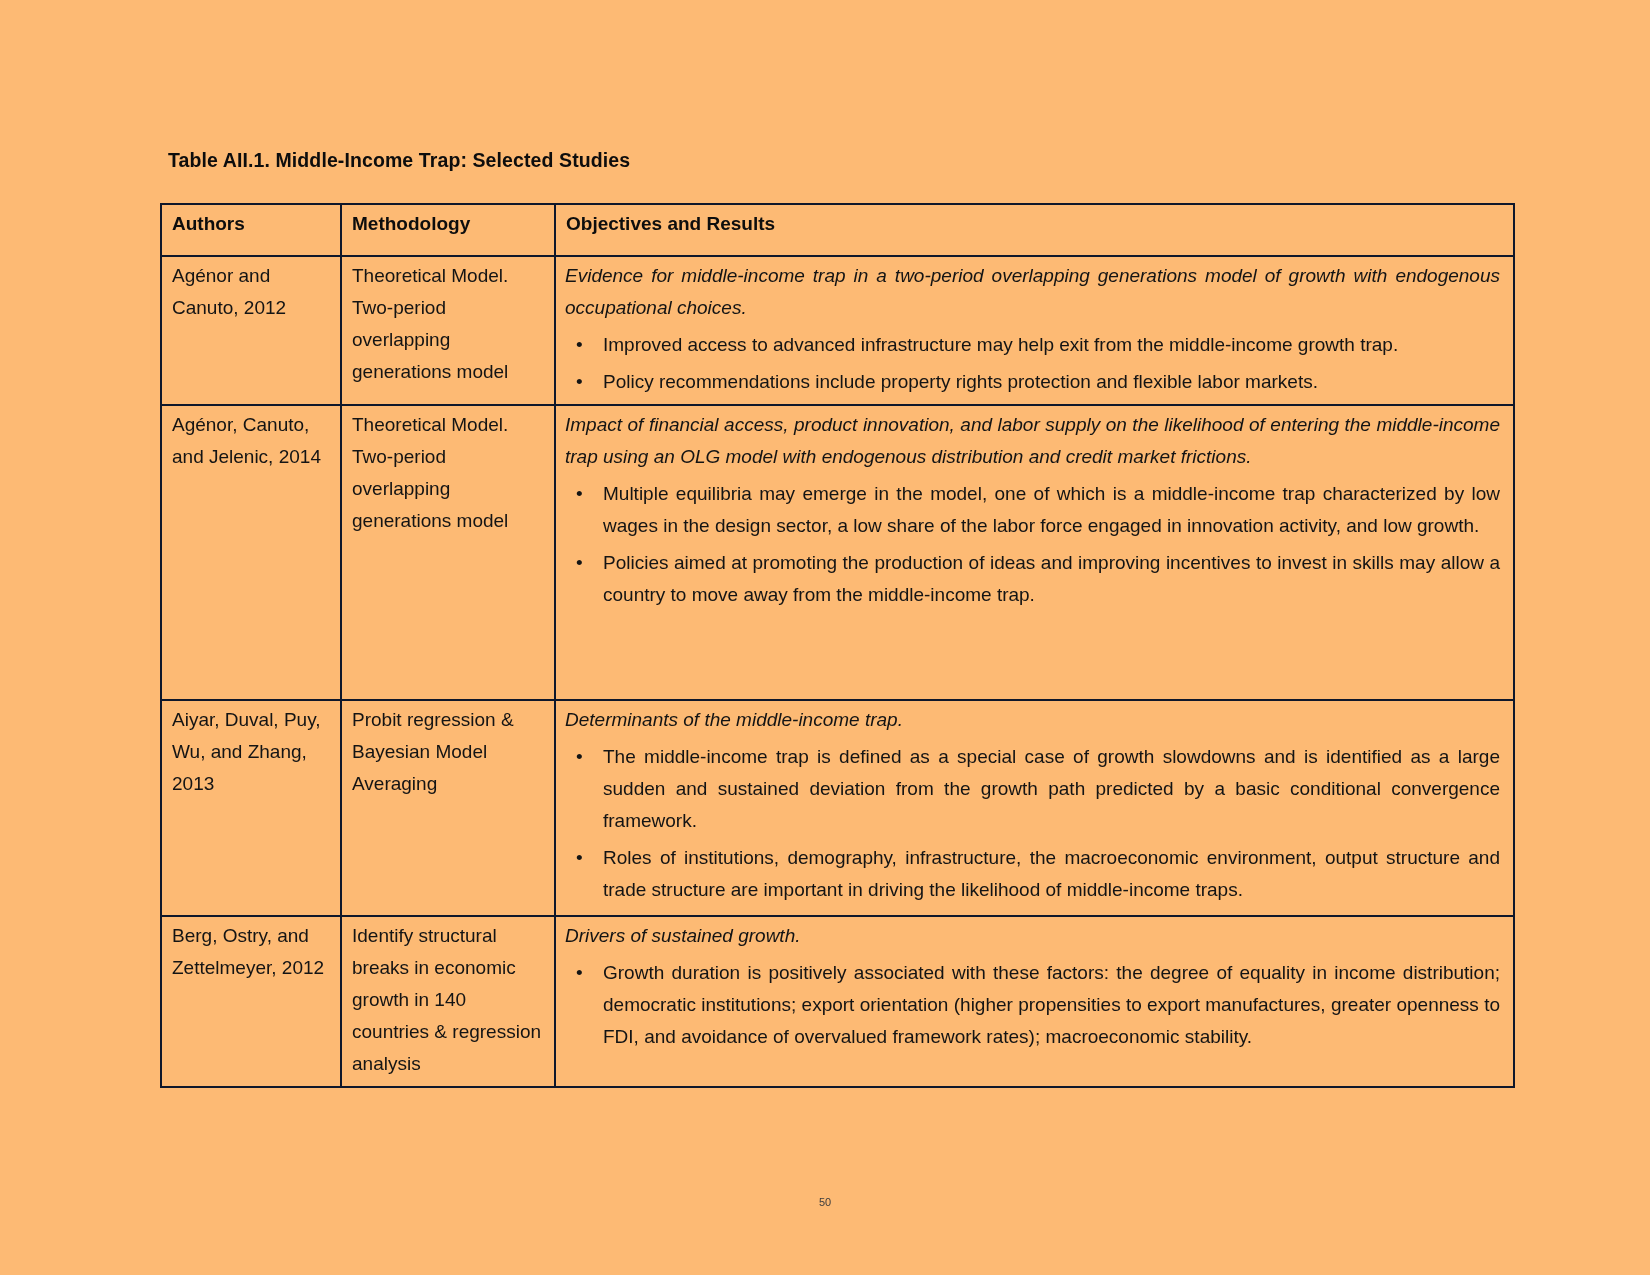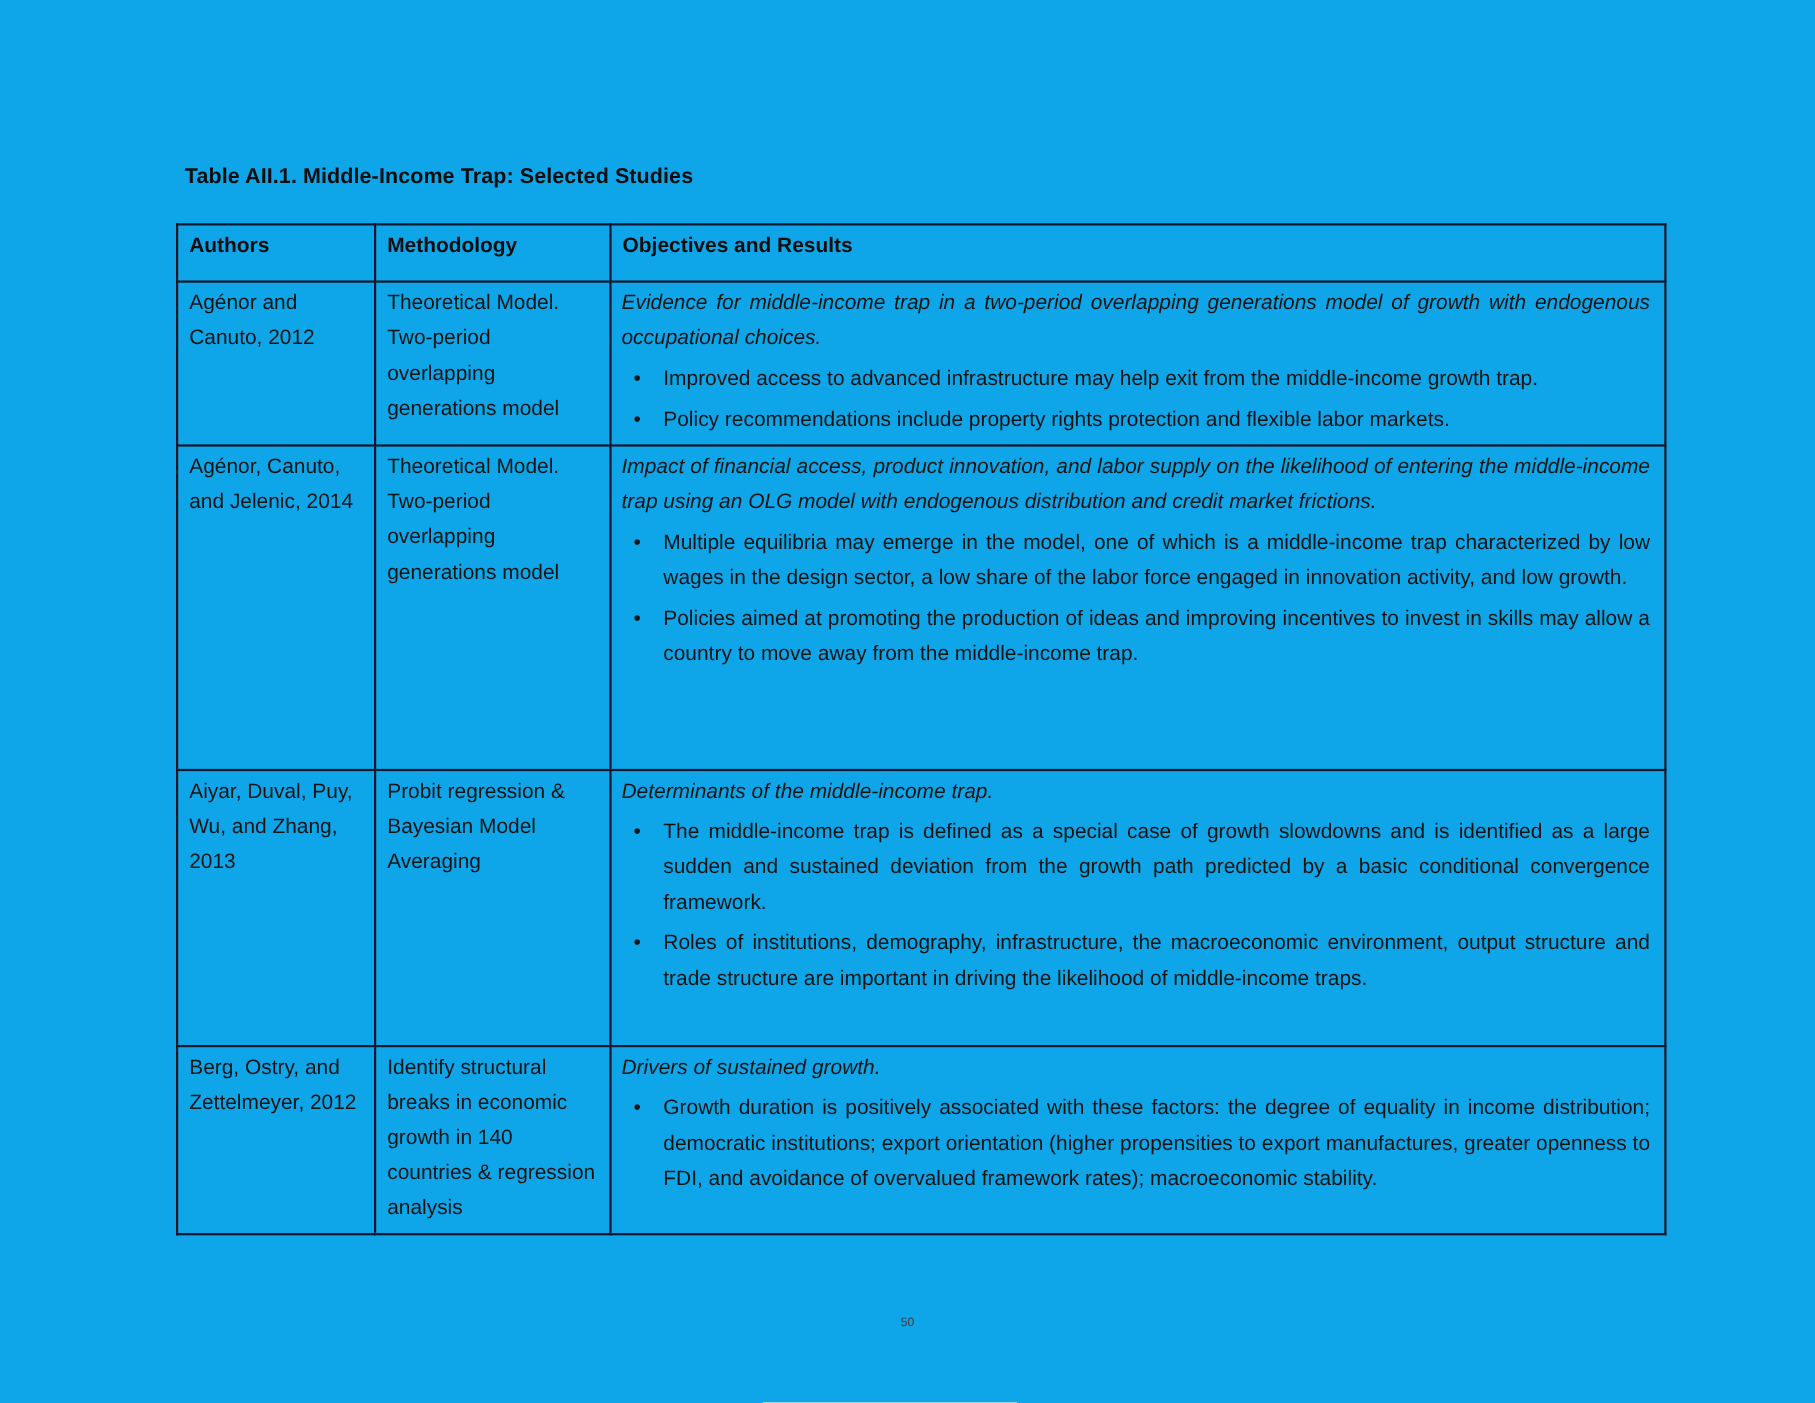--- a/index.html
+++ b/index.html
@@ -1,20 +1,20 @@
 <!DOCTYPE html>
 <html><head>
 <meta charset="utf-8">
 <style>
   html, body { margin: 0; padding: 0; background: #ffffff; }
   .page {
     position: relative;
     width: 1650px;
     height: 1275px;
-    background: #0ea5e9;
+    background: #fdba74;
     font-family: "Liberation Sans", sans-serif;
     color: #111111;
     overflow: hidden;
   }
   .doc-title {
     position: absolute;
     left: 168px;
     top: 147px;
     font-size: 19.5px;
     font-weight: bold;
@@ -70,21 +70,21 @@
   ul.points li::before {
     content: "\2022";
     position: absolute;
     left: 11px;
     top: 0;
     font-size: 19px;
   }
   tr.h-head { height: 52px; }
   tr.h-r0 { height: 145px; }
   tr.h-r1 { height: 295px; }
-  tr.h-r2 { height: 251px; }
+  tr.h-r2 { height: 216px; }
   tr.h-r3 { height: 166px; }
   .page-number {
     position: absolute;
     top: 1192px;
     left: 0;
     width: 1650px;
     text-align: center;
     font-size: 11px;
     line-height: 20px;
     color: #3d3d3d;

